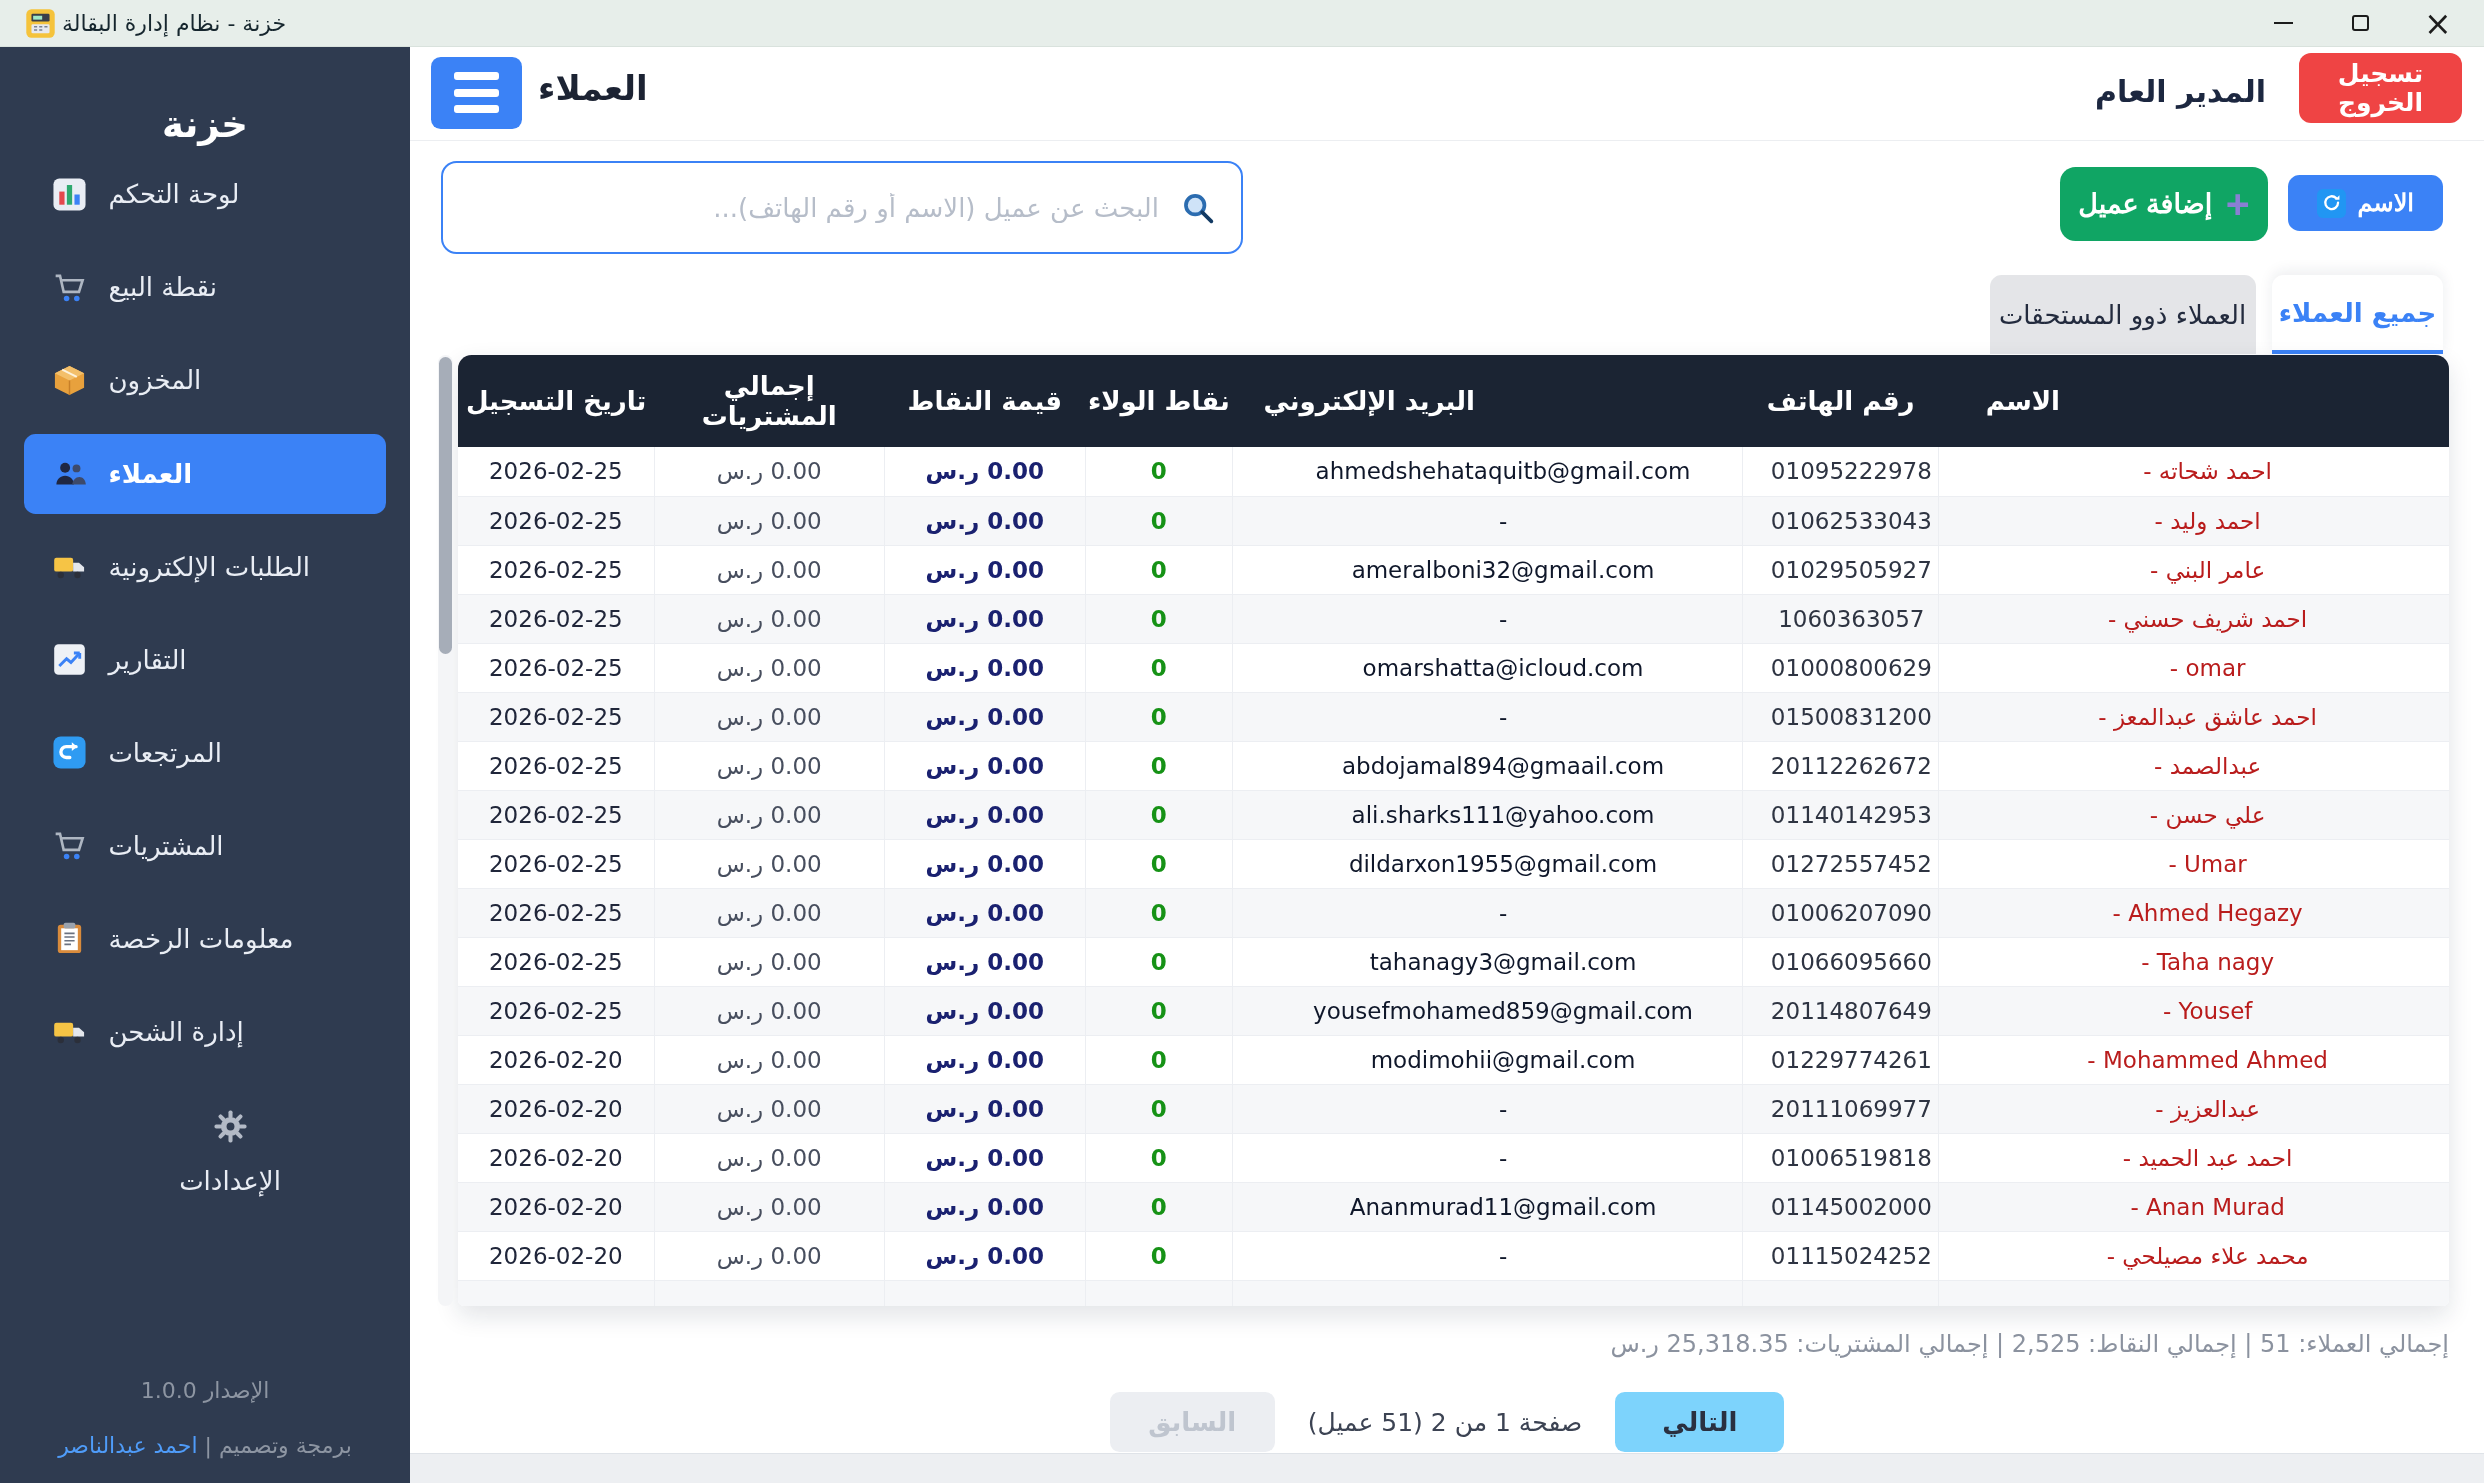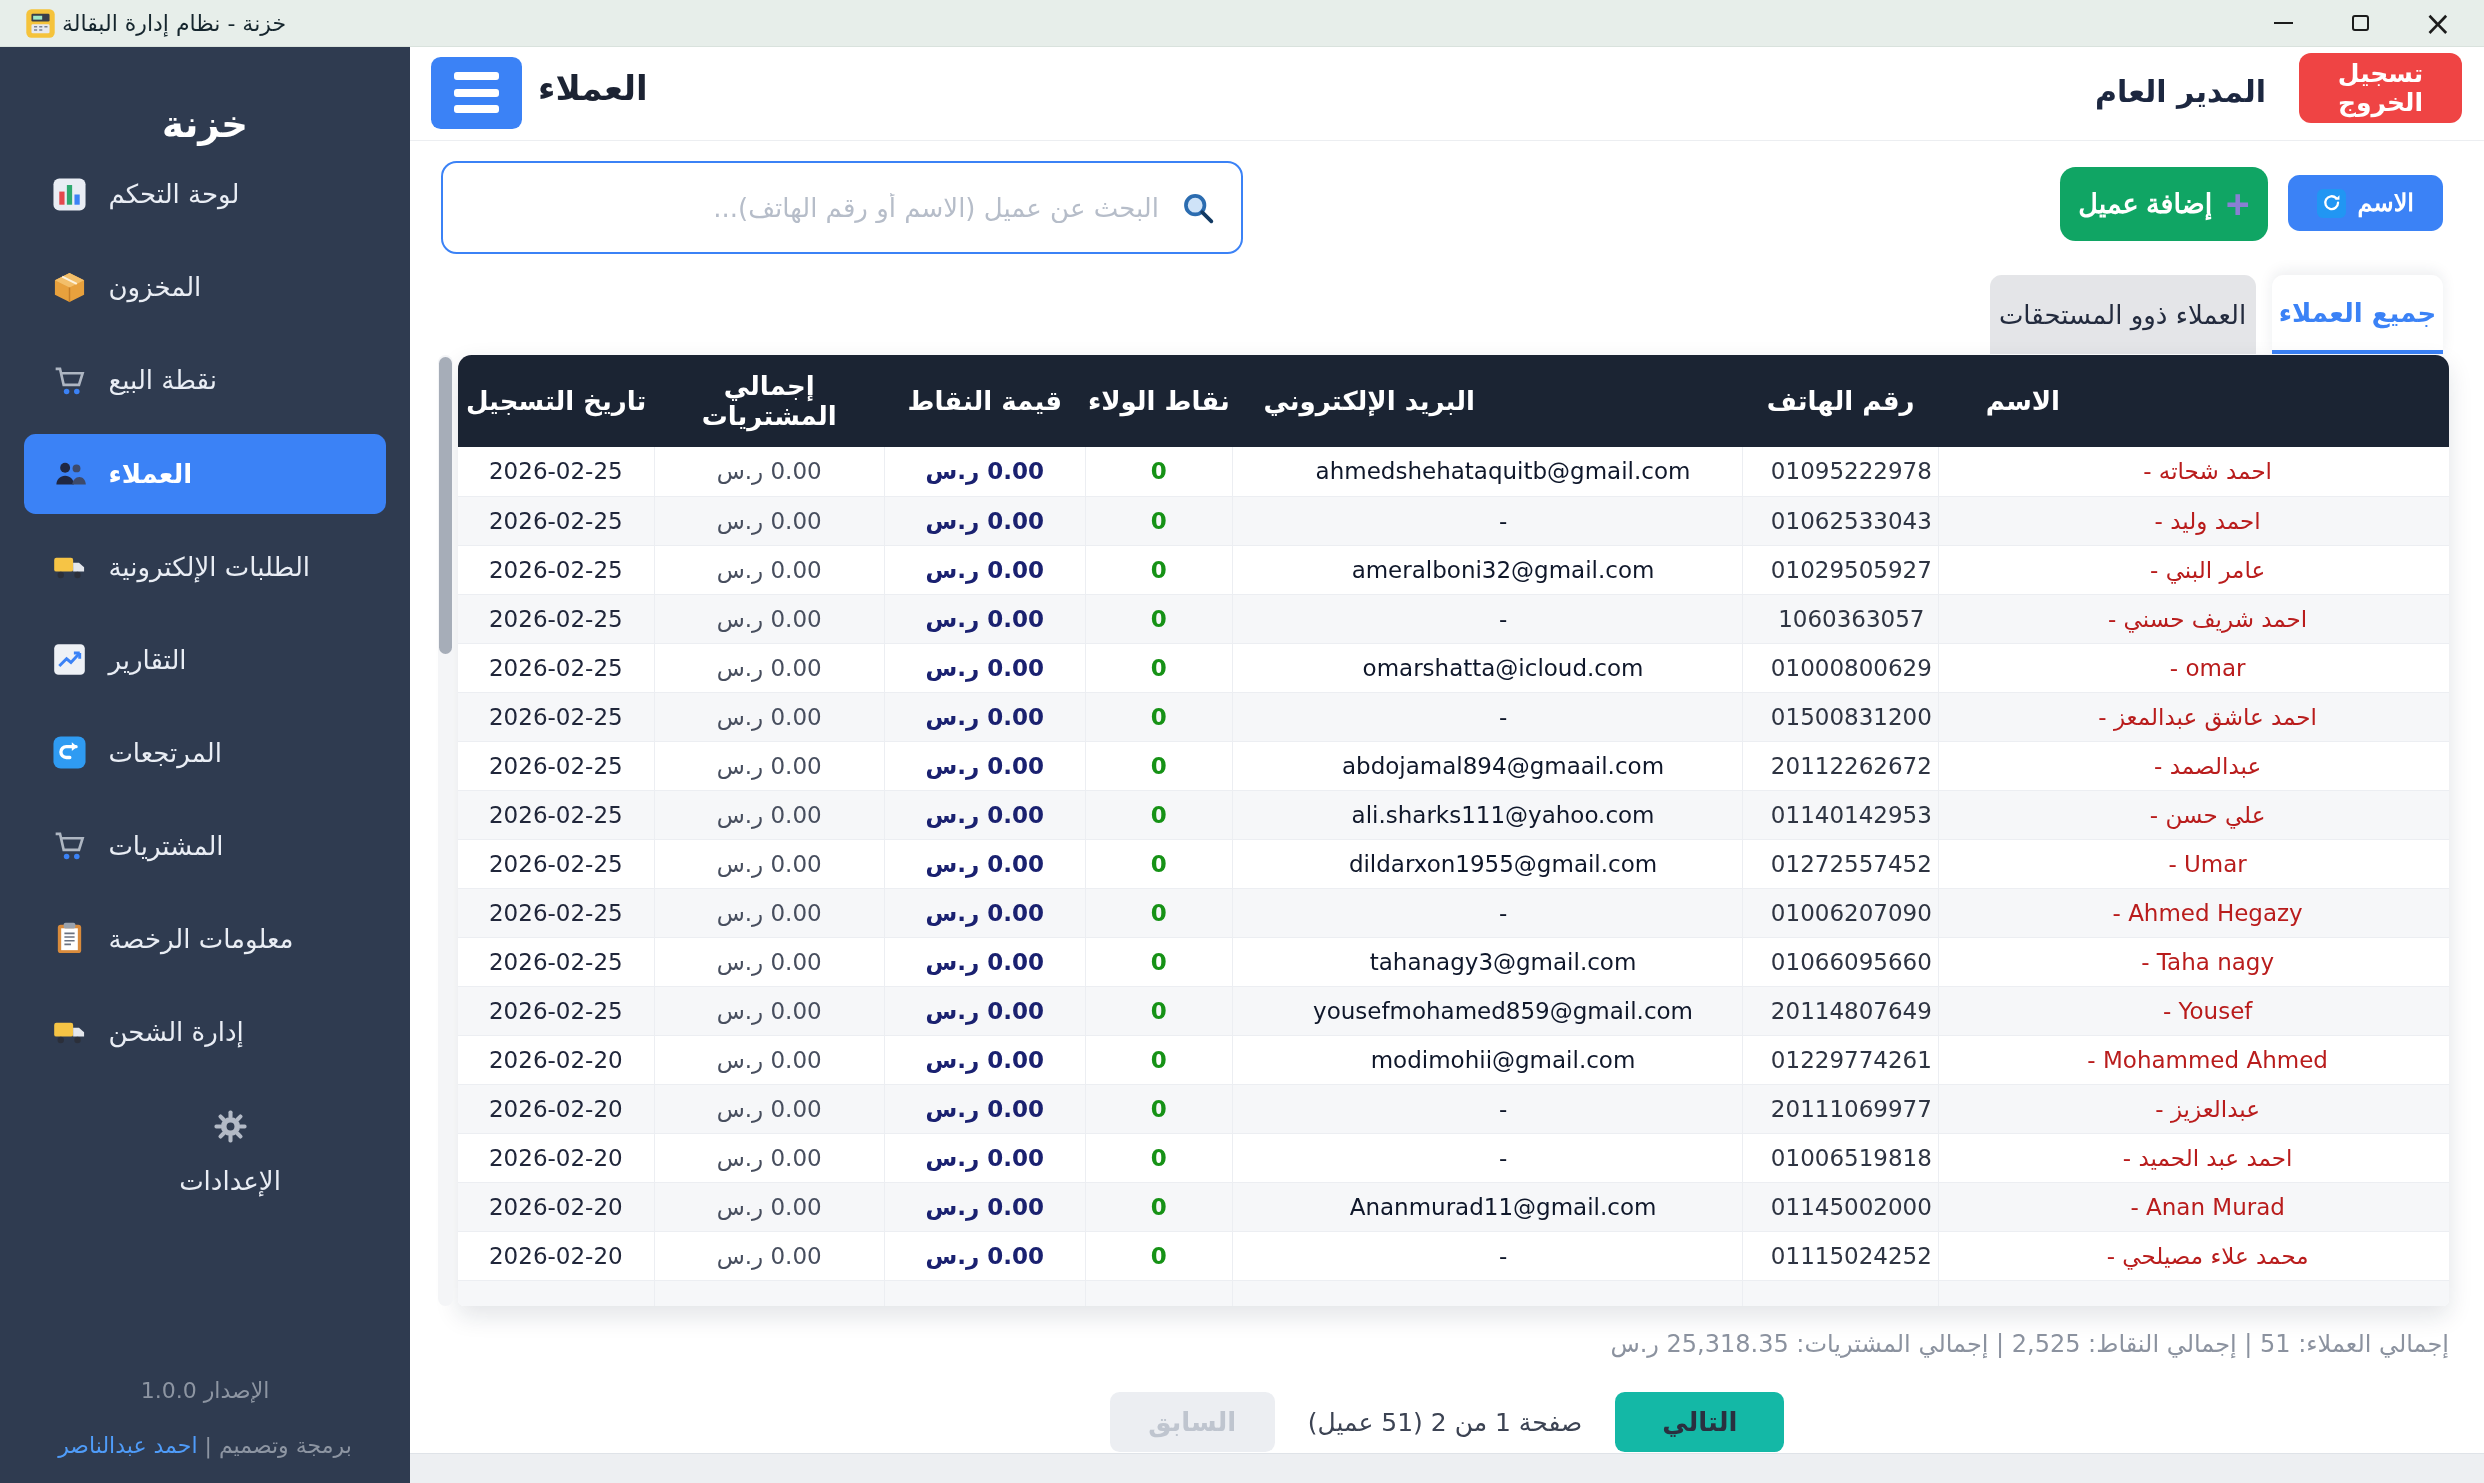--- a/index.html
+++ b/index.html
@@ -88,21 +88,21 @@
   td.c-date   { color:#20263a; font-size:24px; }
   tr.partial td { background:#f6f7f9 !important; }
 
   .v-scrollbar { position:absolute; left:28px; top:308px; width:14.6px; height:951px; background:#f4f5f7; border-radius:7.8px; }
   .v-thumb { position:absolute; left:1px; top:1.9px; width:12.6px; height:297px; background:#a6adb8; border-radius:6.8px; cursor:pointer; }
 
   .summary { position:absolute; right:35px; top:1283px; font-size:24px; color:#8b929f; direction:rtl; }
 
   .pagination { position:absolute; top:1345px; left:0; right:0; display:flex; direction:rtl; justify-content:center; align-items:center; gap:33px; }
   .pg-btn { height:60px; border:none; border-radius:9.7px; font-size:26px; font-weight:bold; cursor:pointer; font-family:inherit; }
-  .pg-next { width:169px; background:#14b8a6; color:#2a3040; }
+  .pg-next { width:169px; background:#7dd3fc; color:#2a3040; }
   .pg-prev { width:165px; background:#eceef2; color:#bfc5cf; }
   .pg-info { font-size:25px; color:#3c4353; }
 
   .bottom-strip { position:absolute; top:1406px; left:0; right:0; bottom:0; background:#edeff2; border-top:1.9px solid #dfe3e8; }
 </style>
 </head>
 <body>
 
 <div class="titlebar">
   <span class="app-icon">
@@ -138,38 +138,38 @@
             <rect x="1" y="1" width="22" height="22" rx="4" fill="#e9edf4"></rect>
             <rect x="5" y="10" width="3.6" height="9" fill="#e5484d"></rect>
             <rect x="10.2" y="5.5" width="3.6" height="13.5" fill="#2ea96f"></rect>
             <rect x="15.4" y="12" width="3.6" height="7" fill="#3b82f6"></rect>
           </svg>
         </span>
         <span class="nav-label">لوحة التحكم</span>
       </div>
       <div class="nav-item">
         <span class="nav-icon">
+          <svg viewBox="0 0 24 24" fill="none" stroke="#aeb6c2" stroke-width="1.8">
+            <path d="M2.5 4h3l2.5 11h10.5l2.5-8H7"></path>
+            <circle cx="10" cy="19.5" r="1.9" fill="#3b82f6" stroke="none"></circle>
+            <circle cx="17" cy="19.5" r="1.9" fill="#3b82f6" stroke="none"></circle>
+          </svg>
+        </span>
+        <span class="nav-label">نقطة البيع</span>
+      </div>
+      <div class="nav-item">
+        <span class="nav-icon">
           <svg viewBox="0 0 24 24">
             <path d="M12 2 22 7v10l-10 5L2 17V7z" fill="#e8a13d"></path>
             <path d="M12 2 22 7l-10 5L2 7z" fill="#f3bf6a"></path>
             <path d="M12 12v10" stroke="#c77f28" stroke-width="1"></path>
             <path d="M7 4.5l10 5" stroke="#fdf2dc" stroke-width="1.4" fill="none"></path>
           </svg>
         </span>
         <span class="nav-label">المخزون</span>
-      </div>
-      <div class="nav-item">
-        <span class="nav-icon">
-          <svg viewBox="0 0 24 24" fill="none" stroke="#aeb6c2" stroke-width="1.8">
-            <path d="M2.5 4h3l2.5 11h10.5l2.5-8H7"></path>
-            <circle cx="10" cy="19.5" r="1.9" fill="#3b82f6" stroke="none"></circle>
-            <circle cx="17" cy="19.5" r="1.9" fill="#3b82f6" stroke="none"></circle>
-          </svg>
-        </span>
-        <span class="nav-label">نقطة البيع</span>
       </div>
       <div class="nav-item active">
         <span class="nav-icon">
           <svg viewBox="0 0 24 24" fill="#1f2742">
             <circle cx="9" cy="8" r="3.4"></circle>
             <path d="M3 19.5c0-3.3 2.7-6 6-6s6 2.7 6 6z"></path>
             <circle cx="16.8" cy="8.5" r="2.7" fill="#3d4a6b"></circle>
             <path d="M13.8 19.5c.4-2.9 2.4-5.1 5-5.1 2.3 0 4.1 1.9 4.4 5.1z" fill="#3d4a6b"></path>
           </svg>
         </span>

